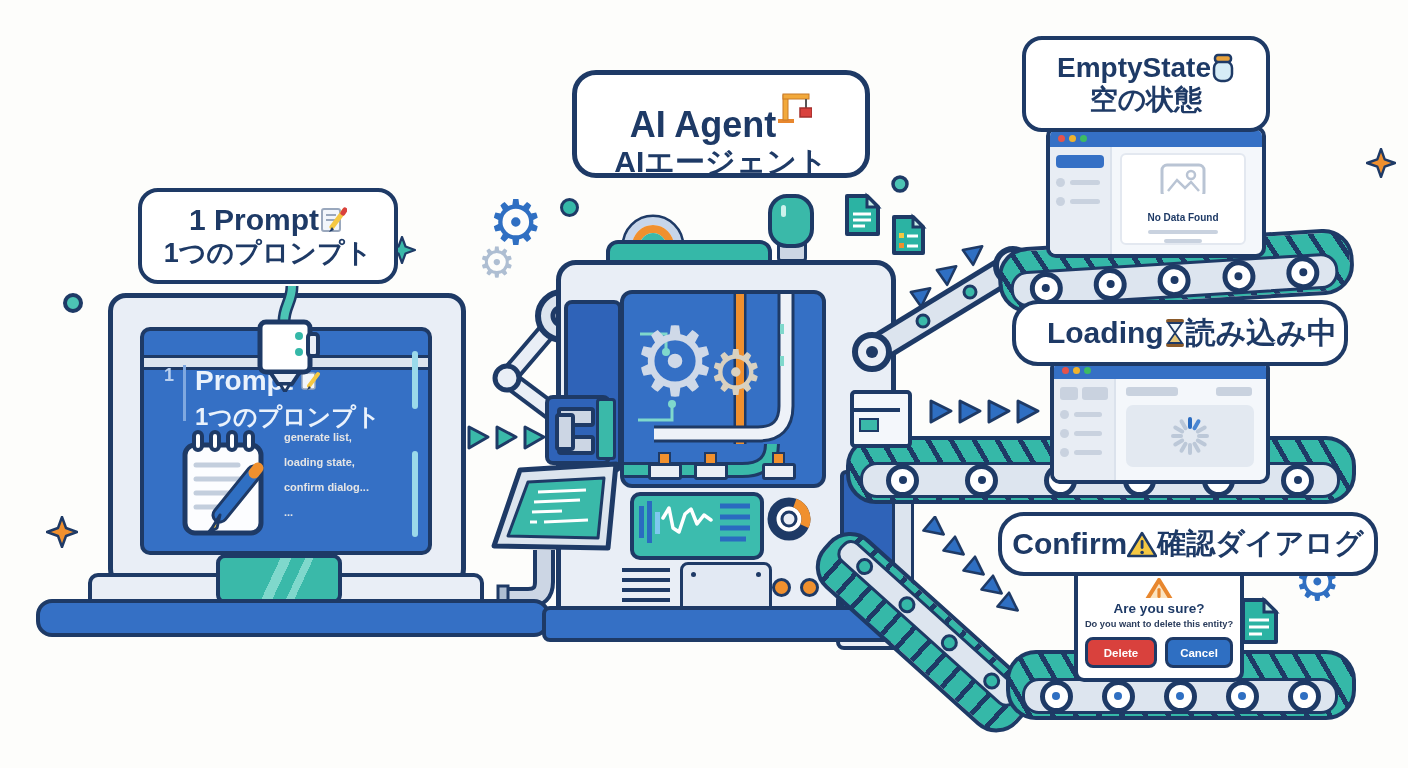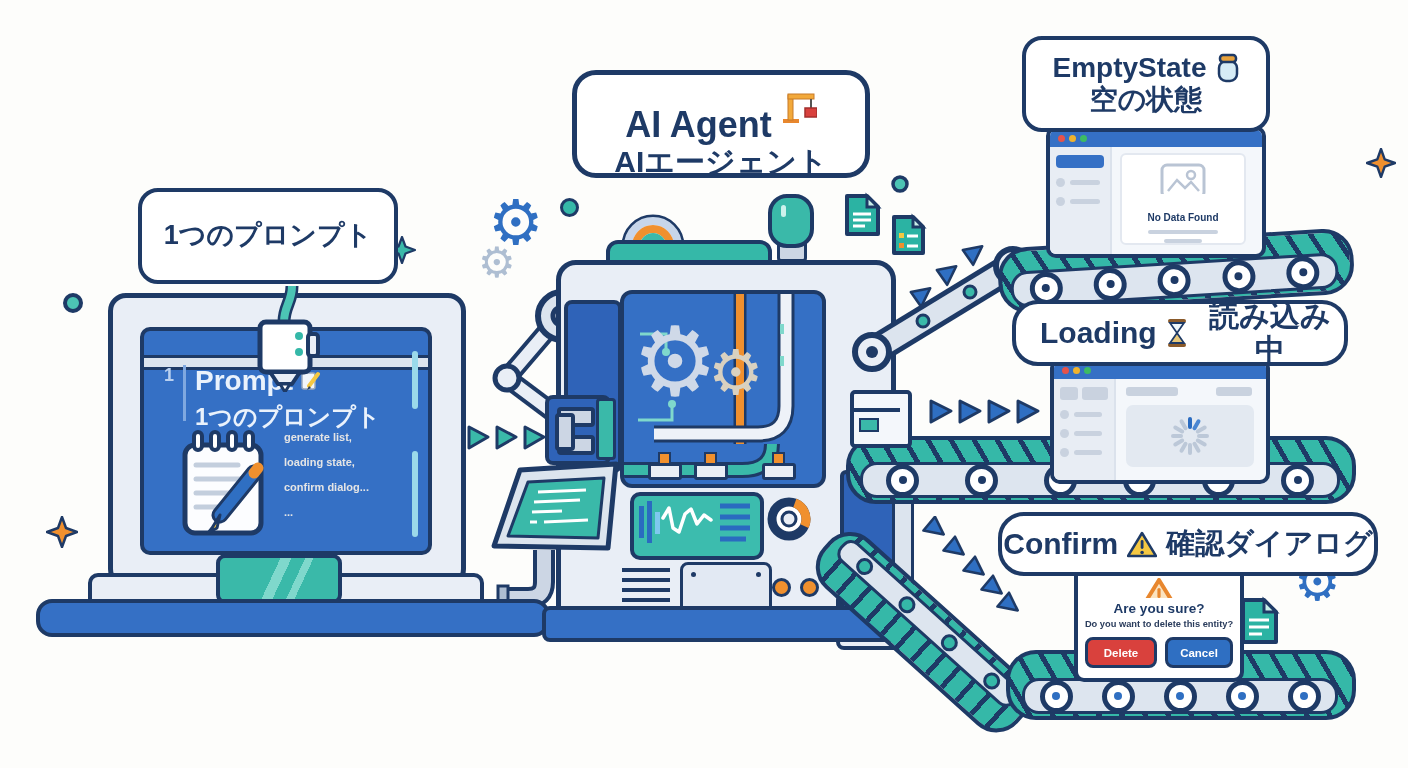--- a/index.html
+++ b/index.html
@@ -3,21 +3,21 @@
 <meta charset="utf-8">
 <style>
   html,body{margin:0;padding:0;background:#fff;}
   .stage{position:relative;width:1408px;height:768px;background:#fdfdfb;overflow:hidden;
          font-family:"Liberation Sans",sans-serif;color:#1e3a66;}
   .abs{position:absolute;}
   
   .label-box{background:#fff;border:4px solid #1e3a66;border-radius:20px;display:flex;
              flex-direction:column;align-items:center;justify-content:center;
              font-weight:bold;color:#1e3a66;text-align:center;line-height:1.15;z-index:30;}
-  .label-row{display:flex;align-items:center;justify-content:center;gap:9px;}
+  .label-row{display:flex;align-items:center;justify-content:center;}
   
   .belt{border:4px solid #1e3a66;border-radius:30px;
         background:repeating-linear-gradient(60deg,#35b8a8 0 15px,#1e3a66 15px 20px);z-index:5;}
   .track{position:absolute;background:#dde5ef;border:3px solid #1e3a66;border-radius:17px;
          display:flex;align-items:center;justify-content:space-around;}
   .roller{width:23px;height:23px;border-radius:50%;background:#fff;border:5px solid #1e3a66;
           display:flex;align-items:center;justify-content:center;}
   .roller::after{content:"";width:8px;height:8px;border-radius:50%;background:#1e3a66;}
   .roller.bluehub::after{background:#2f6fc2;}
   .tealdot{width:11px;height:11px;border-radius:50%;background:#35b8a8;border:3px solid #1e3a66;}
@@ -55,20 +55,31 @@
   <svg class="abs" style="left:46px;top:516px;" width="32" height="32">
       <path d="M16 1 L20 12 L31 16 L20 20 L16 31 L12 20 L1 16 L12 12 Z" fill="#f0902e" stroke="#1e3a66" stroke-width="2.5" stroke-linejoin="round"></path>
     </svg>
   <svg class="abs" style="left:388px;top:236px;" width="28" height="28">
       <path d="M14 1 L17.5 10.5 L27 14 L17.5 17.5 L14 27 L10.5 17.5 L1 14 L10.5 10.5 Z" fill="#3ab9a9" stroke="#1e3a66" stroke-width="2.2" stroke-linejoin="round"></path>
     </svg>
   <div class="abs" style="left:436px;top:522px;width:13px;height:13px;border-radius:50%;background:#35b8a8;border:3px solid #1e3a66;"></div>
   <div class="abs" style="left:115px;top:304px;width:9px;height:9px;border-radius:50%;background:#2f6fc2;"></div>
 
   <div class="label-box abs" style="left:138px;top:188px;width:252px;height:88px;">
+    <div class="label-row">
+      <span style="font-size:30px;">1 Prompt</span>
+      <svg width="28" height="28" class="svgicon">
+        <rect x="3" y="3" width="18" height="22" rx="2" fill="#f2f6fb" stroke="#9aa8bd" stroke-width="2"></rect>
+        <line x1="7" y1="9" x2="17" y2="9" stroke="#9aa8bd" stroke-width="2"></line>
+        <line x1="7" y1="14" x2="17" y2="14" stroke="#9aa8bd" stroke-width="2"></line>
+        <line x1="25" y1="5" x2="13" y2="21" stroke="#f5c842" stroke-width="5" stroke-linecap="round"></line>
+        <line x1="26" y1="4" x2="24" y2="7" stroke="#d9413d" stroke-width="5" stroke-linecap="round"></line>
+        <polygon points="13,21 10,26 15,24" fill="#1e3a66"></polygon>
+      </svg>
+    </div>
     <div style="font-size:27px;">1つのプロンプト</div>
   </div>
 
   <div class="abs" style="left:108px;top:293px;width:348px;height:284px;background:#e9eef6;border:5px solid #1e3a66;border-radius:18px;z-index:2;"></div>
   <div class="abs" style="left:140px;top:327px;width:284px;height:220px;background:#3570c5;border:4px solid #1e3a66;border-radius:10px;z-index:3;overflow:hidden;">
     <div class="abs" style="left:0;top:24px;width:284px;height:9px;background:#dce4ee;border-top:3px solid #1e3a66;border-bottom:3px solid #1e3a66;"></div>
     <div class="abs" style="left:20px;top:34px;display:flex;gap:9px;align-items:flex-start;">
       <span class="screen-text" style="color:#b9d0f0;font-size:18px;">1</span>
       <div style="width:3px;height:56px;background:#7fa8e0;"></div>
       <div>

